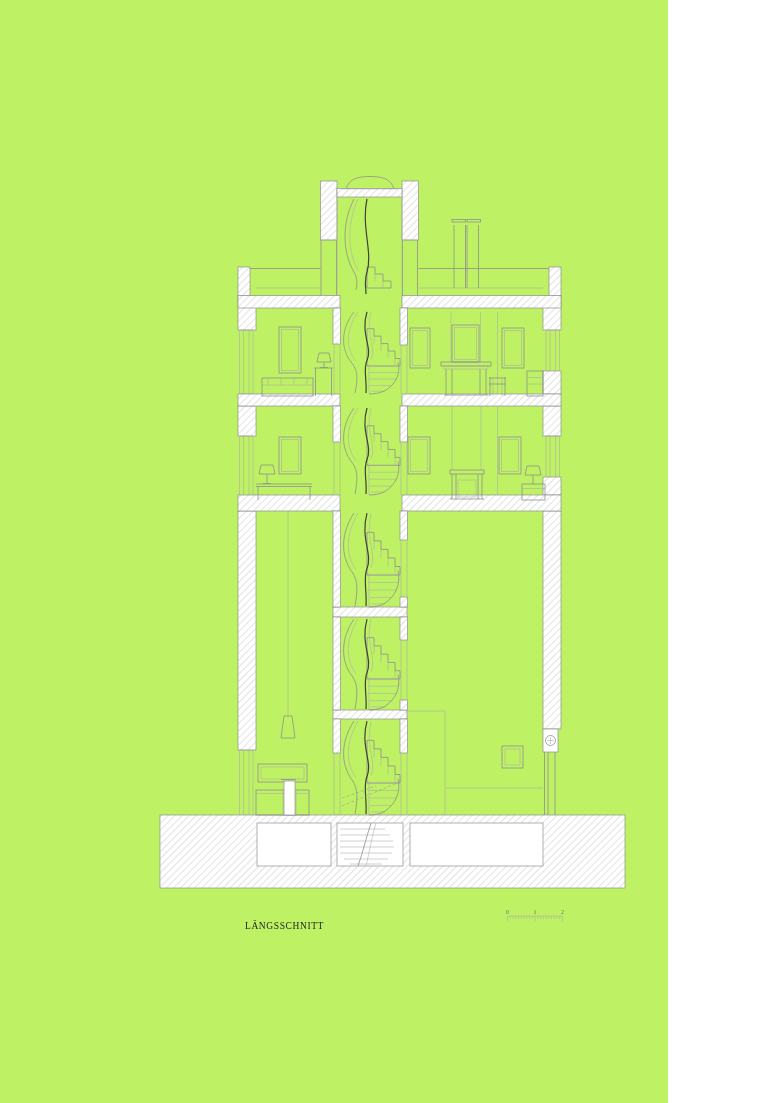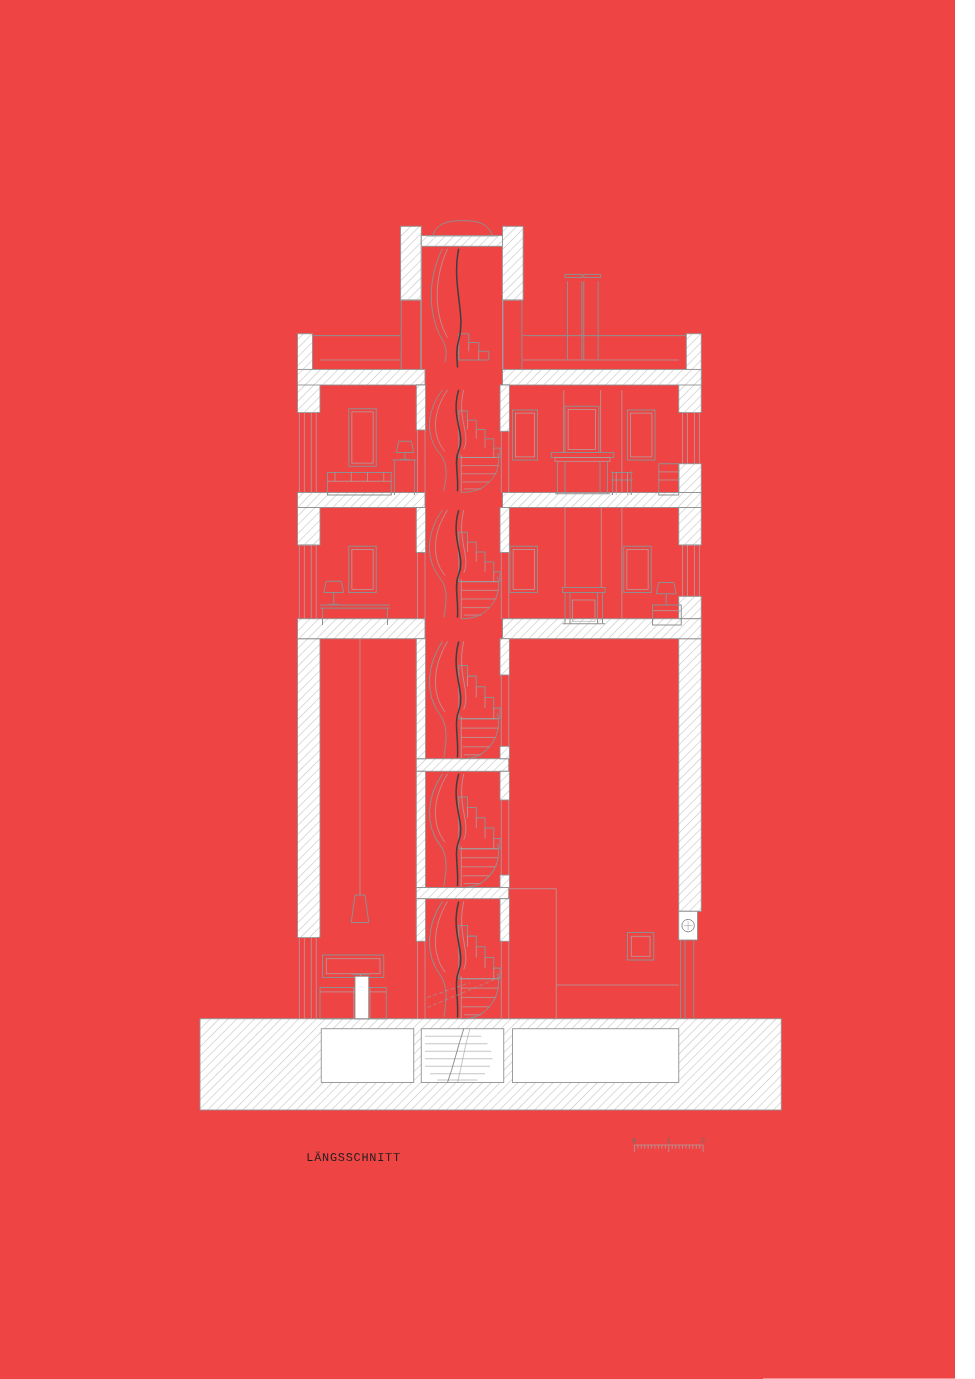--- a/index.html
+++ b/index.html
@@ -1,17 +1,17 @@
 <!DOCTYPE html>
 <html><head>
 <meta charset="utf-8">
 <style>
   html,body{margin:0;padding:0;background:#ffffff;}
-  .page{position:relative;width:764px;height:1103px;background:#ef4444;overflow:hidden;
-        font-family:Liberation Mono, monospace;}
+  .page{position:relative;width:668px;height:1103px;background:#bef264;overflow:hidden;
+        font-family:Liberation Serif, serif;}
   svg{position:absolute;left:0;top:0;}
   .ln{stroke:#8f8f8f;fill:none;stroke-width:0.8;}
   .thin{stroke:#ababab;fill:none;stroke-width:0.55;}
   .dk{stroke:#3f3f3f;fill:none;stroke-width:1.2;}
   .cut{fill:url(#h);stroke:#8f8f8f;stroke-width:0.7;}
   .wh{fill:#ffffff;stroke:#8f8f8f;stroke-width:0.7;}
   .dash{stroke:#9a9a9a;fill:none;stroke-width:0.6;stroke-dasharray:3,2;}
   .title-text{font-size:9.5px;letter-spacing:0.6px;fill:#1f1f1f;}
   .scale-text{font-size:6px;fill:#6f6f6f;}
 </style>

